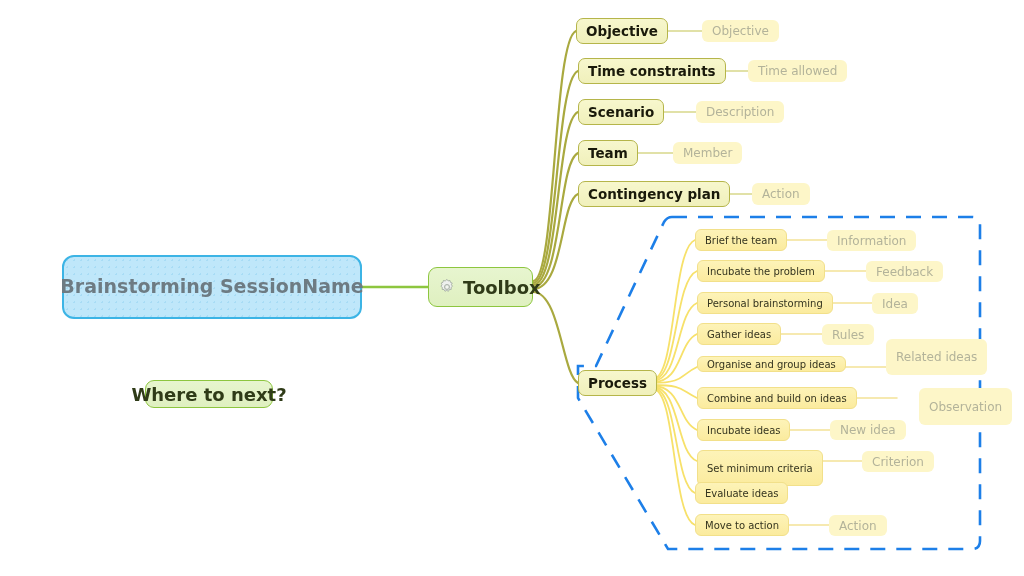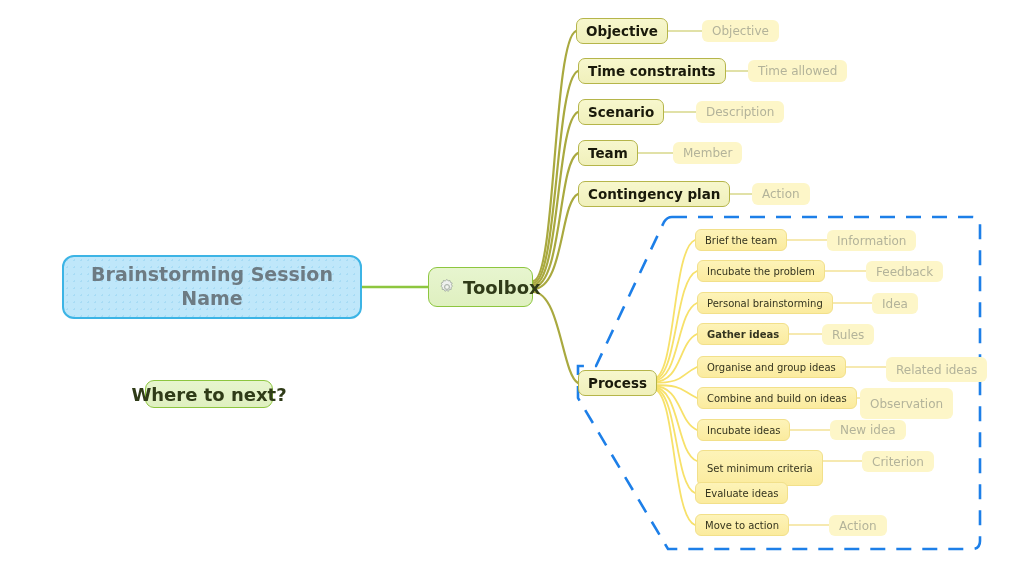--- a/index.html
+++ b/index.html
@@ -42,21 +42,21 @@
     border-radius: 12px;
     background-color: #bfe7fa;
     background-image:
       radial-gradient(#a8dcf5 1px, transparent 1px);
     background-size: 7px 7px;
     color: #6d7b83;
     font-size: 19px;
     font-weight: bold;
     line-height: 1.25;
     text-align: center;
-    flex-direction: column;
+    flex-direction: row;
     padding: 4px 10px;
   }
   .root-node .line2 { display: block; }
 
   
   .green-node {
     border: 1.5px solid #8dc63f;
     border-radius: 9px;
     background: linear-gradient(#e7f5cf, #dff0c0);
     color: #2f3b18;
@@ -237,38 +237,38 @@
     <span>Feedback</span>
   </div>
 
   <div class="node sub-node" style="left:697px; top:292px; height:22px;">
     <span>Personal brainstorming</span>
   </div>
   <div class="node leaf-node" style="left:872px; top:293px; height:21px;">
     <span>Idea</span>
   </div>
 
-  <div class="node sub-node" style="left:697px; top:323px; height:22px;font-weight:bold;">
+  <div class="node sub-node" style="left:697px; top:323px; height:22px;">
     <span>Gather ideas</span>
   </div>
   <div class="node leaf-node" style="left:822px; top:324px; height:21px;">
     <span>Rules</span>
   </div>
 
-  <div class="node sub-node" style="left:697px; top:356px; height:22px;">
+  <div class="node sub-node" style="left:697px; top:356px; height:16px;">
     <span>Organise and group ideas</span>
   </div>
-  <div class="node leaf-node" style="left:886px; top:357px; height:25px;">
+  <div class="node leaf-node" style="left:886px; top:339px; height:36px;">
     <span>Related ideas</span>
   </div>
 
   <div class="node sub-node" style="left:697px; top:387px; height:22px;">
     <span>Combine and build on ideas</span>
   </div>
-  <div class="node leaf-node" style="left:860px; top:388px; height:31px;">
+  <div class="node leaf-node" style="left:919px; top:388px; height:37px;">
     <span>Observation</span>
   </div>
 
   <div class="node sub-node" style="left:697px; top:419px; height:22px;">
     <span>Incubate ideas</span>
   </div>
   <div class="node leaf-node" style="left:830px; top:420px; height:20px;">
     <span>New idea</span>
   </div>
 

